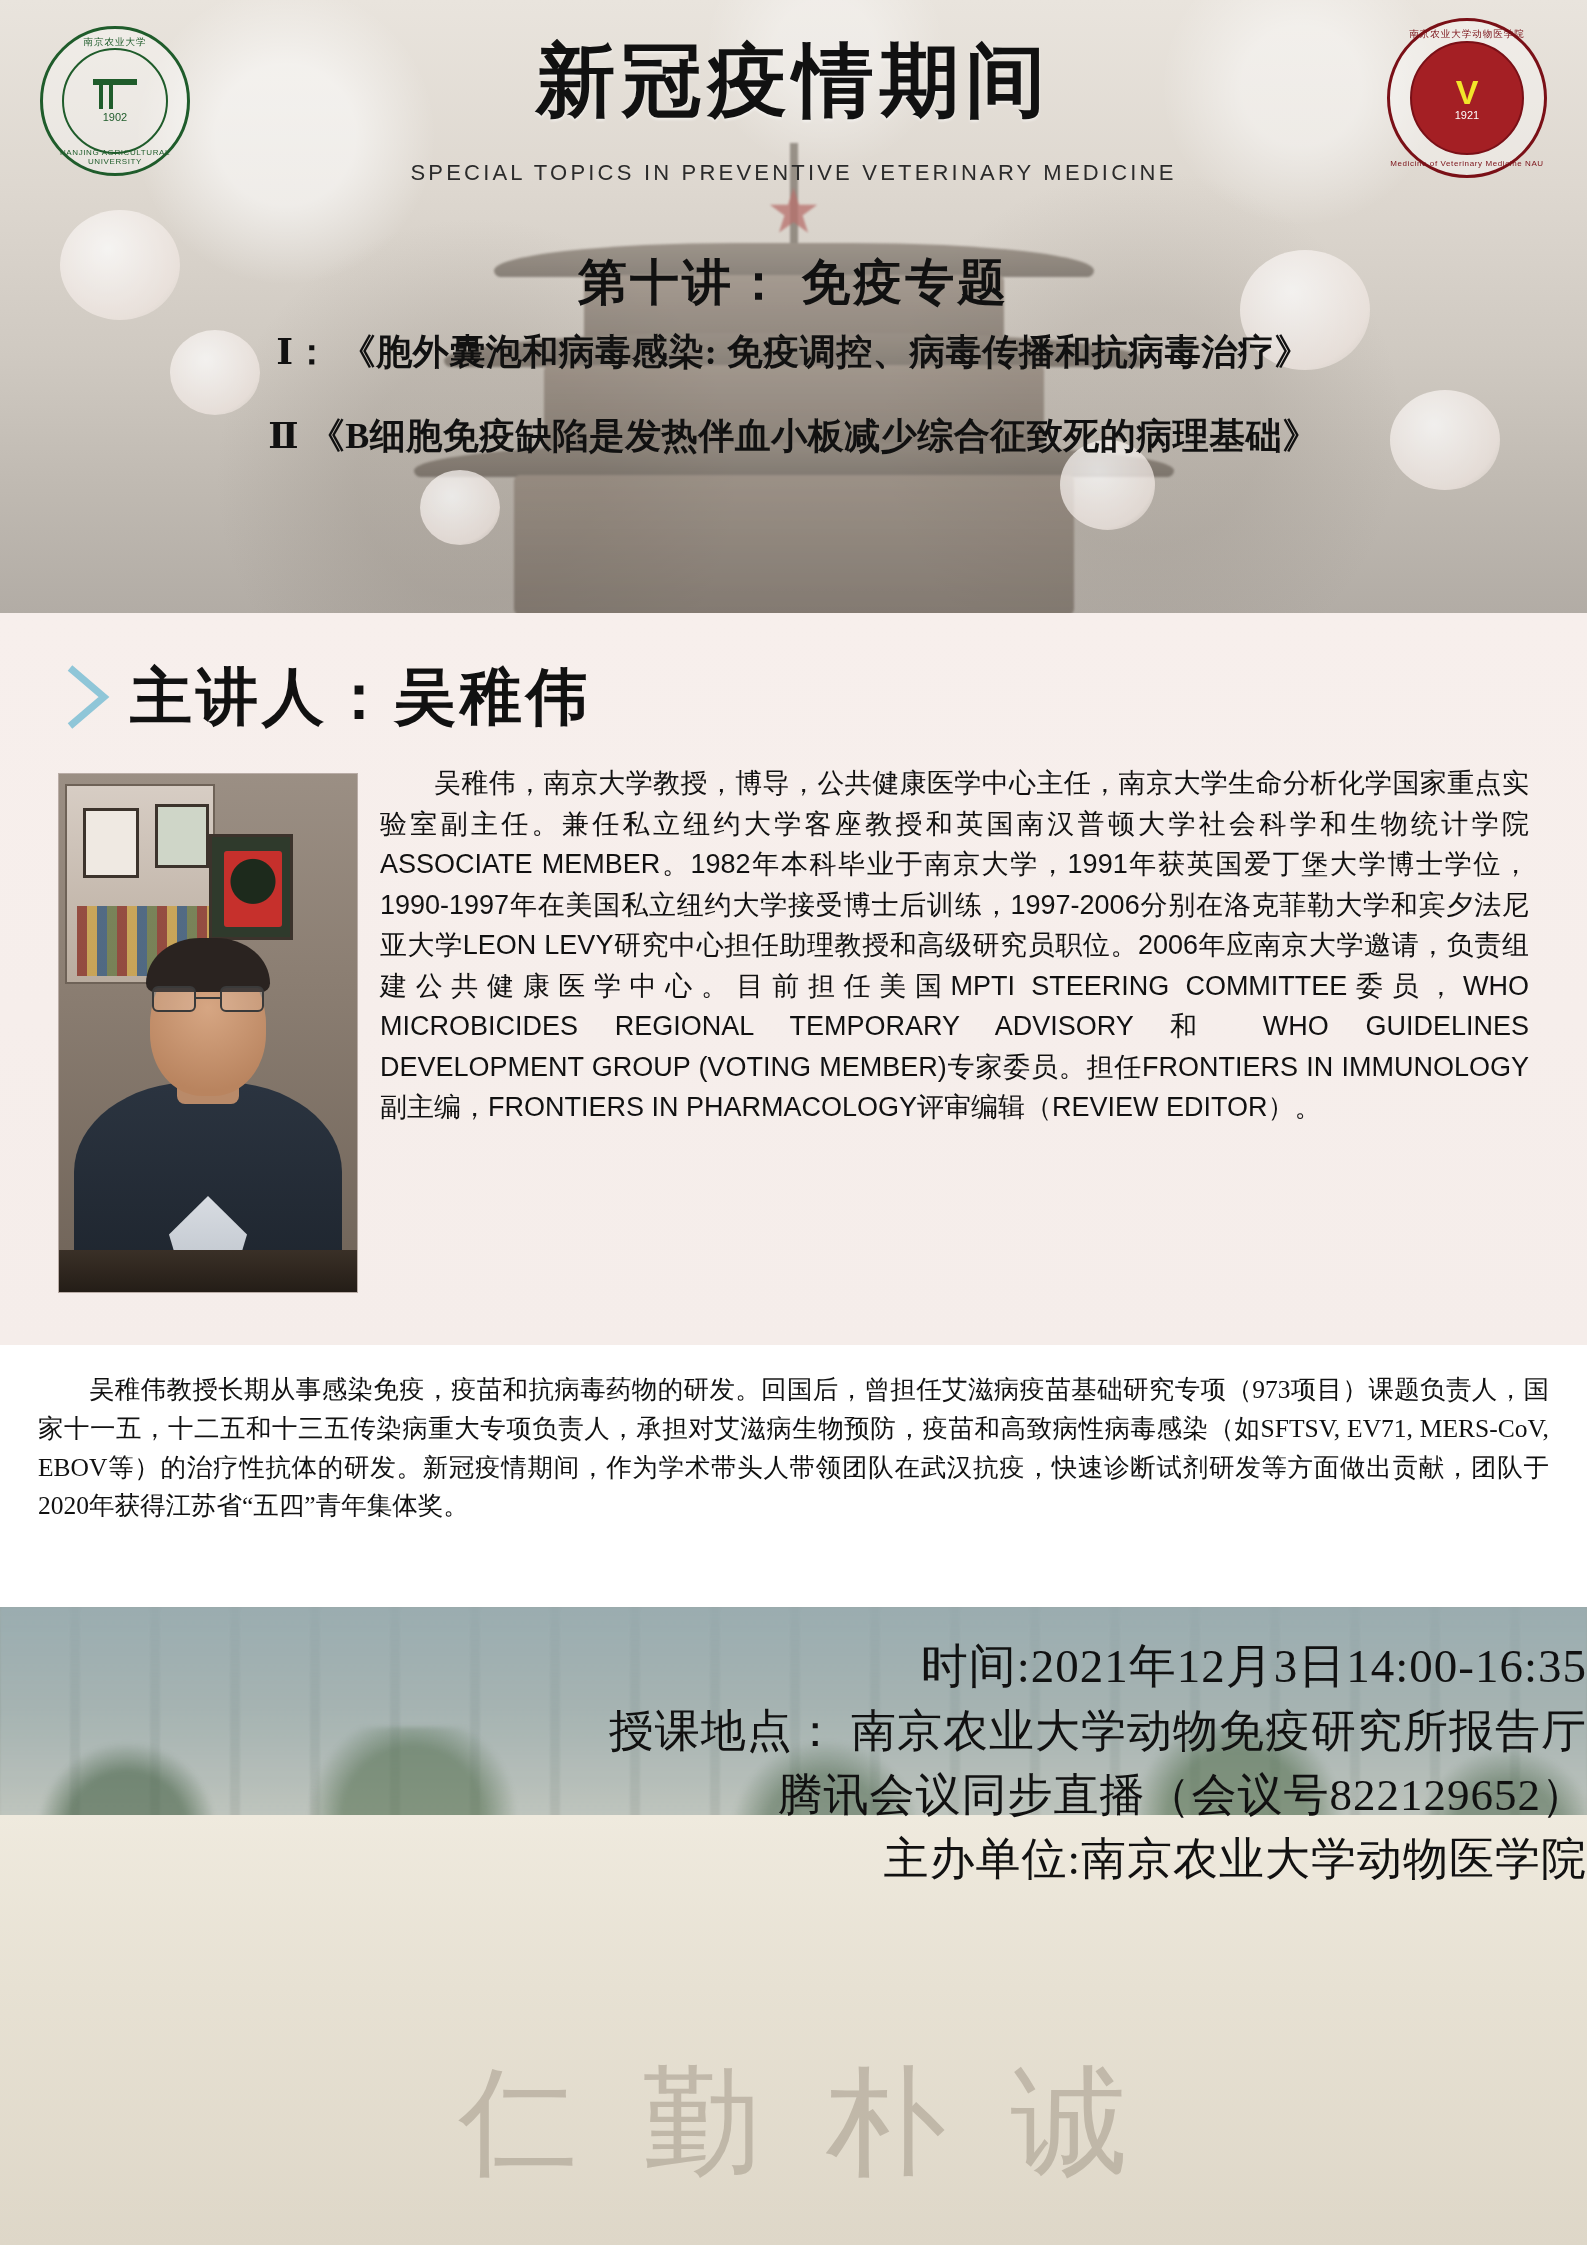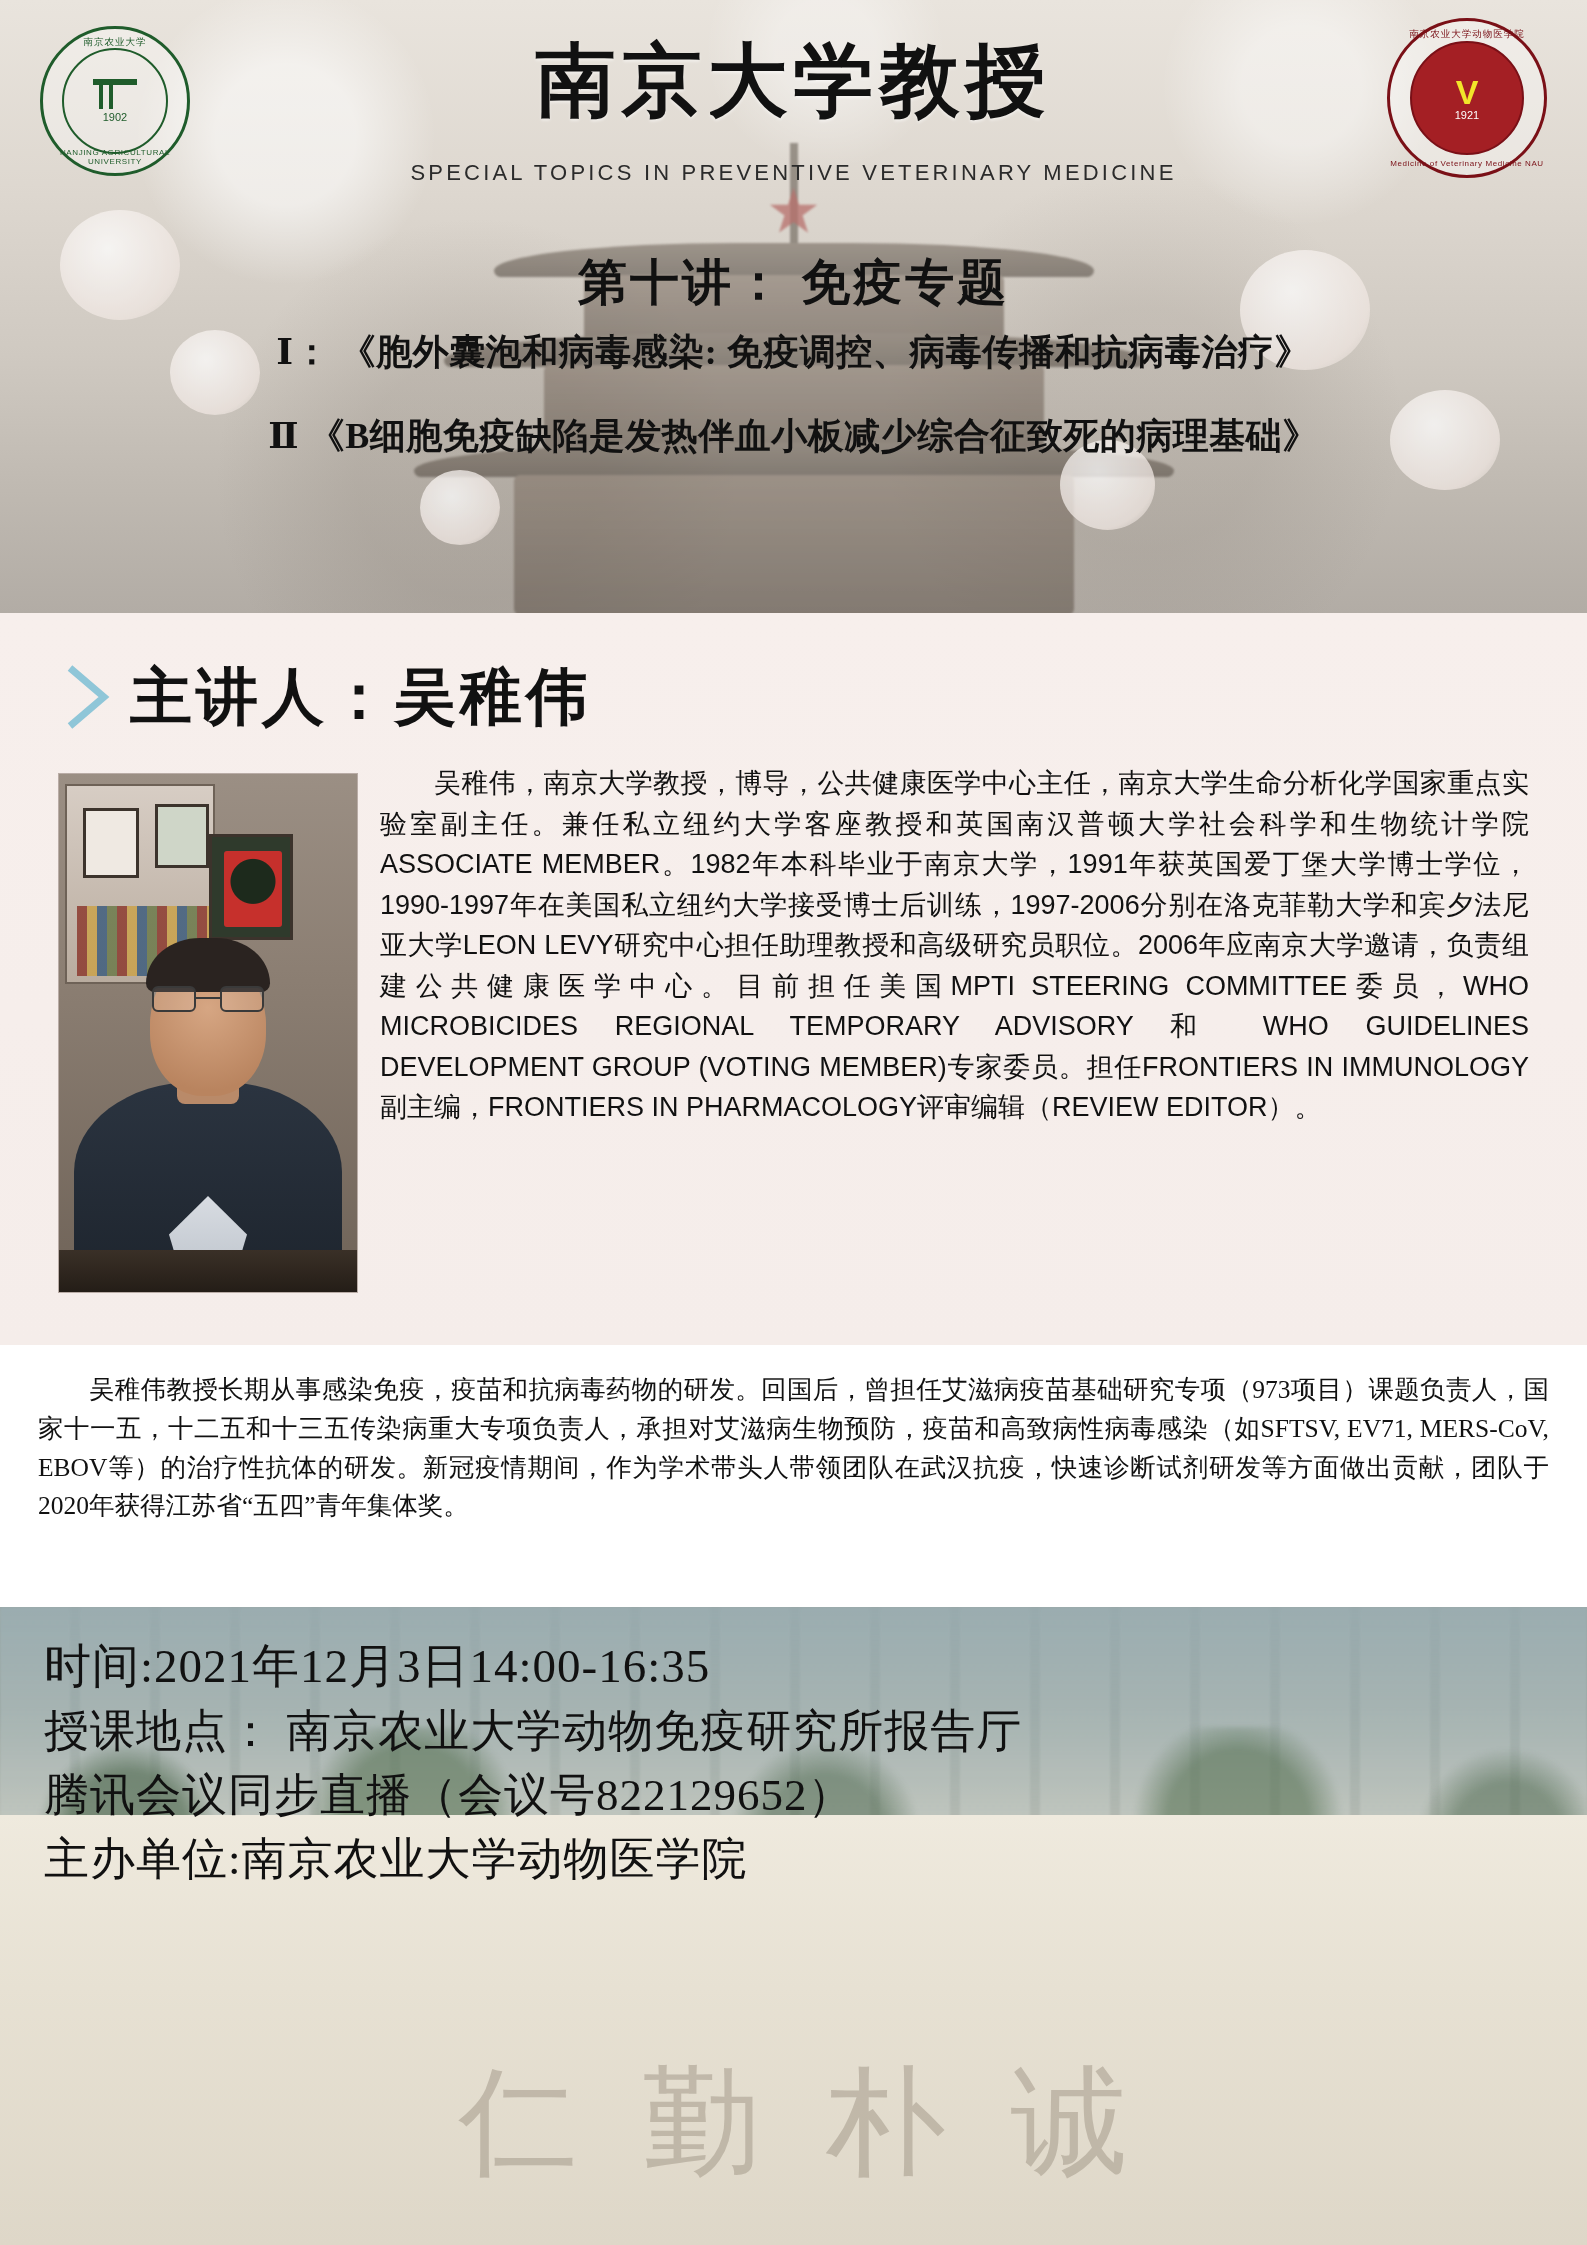--- a/index.html
+++ b/index.html
@@ -324,22 +324,21 @@
     font-size: 118px;
     letter-spacing: 66px;
     color: rgba(150,140,125,.45);
     font-family: "Liberation Serif", serif;
     white-space: nowrap;
     text-indent: 66px;
   }
   .f-lines {
     position: relative;
     padding-top: 26px;
-    text-align: left;
-    padding-left: 44px;
+    text-align: right;
   }
   .f-line {
     font-size: 45px;
     color: #111;
     line-height: 1.42;
     letter-spacing: 1px;
     white-space: nowrap;
   }
   .f-line.big { font-size: 47px; }
 </style>
@@ -384,21 +383,21 @@
       <div class="seal vet">
         <div class="seal-text-top">南京农业大学动物医学院</div>
         <div class="seal-inner">
           <div class="vet-v">V</div>
           <div class="seal-year">1921</div>
         </div>
         <div class="seal-text-bottom">Medicine of Veterinary Medicine NAU</div>
       </div>
     </div>
 
-    <div class="main-title">南京大学教授</div>
+    <div class="main-title">新冠疫情期间</div>
     <div class="sub-en">SPECIAL TOPICS IN PREVENTIVE VETERINARY MEDICINE</div>
     <div class="lecture-no">第十讲： 免疫专题</div>
     <div class="paper-line paper-1">Ⅰ： 《胞外囊泡和病毒感染: 免疫调控、病毒传播和抗病毒治疗》</div>
     <div class="paper-line paper-2">Ⅱ 《B细胞免疫缺陷是发热伴血小板减少综合征致死的病理基础》</div>
   </div>
 
   <div class="speaker-band">
     <div class="speaker-head">
       <svg class="chev" viewBox="0 0 52 66">
         <polyline points="8,4 42,33 8,62" fill="none" stroke="#8fc6d8" stroke-width="7"></polyline>

